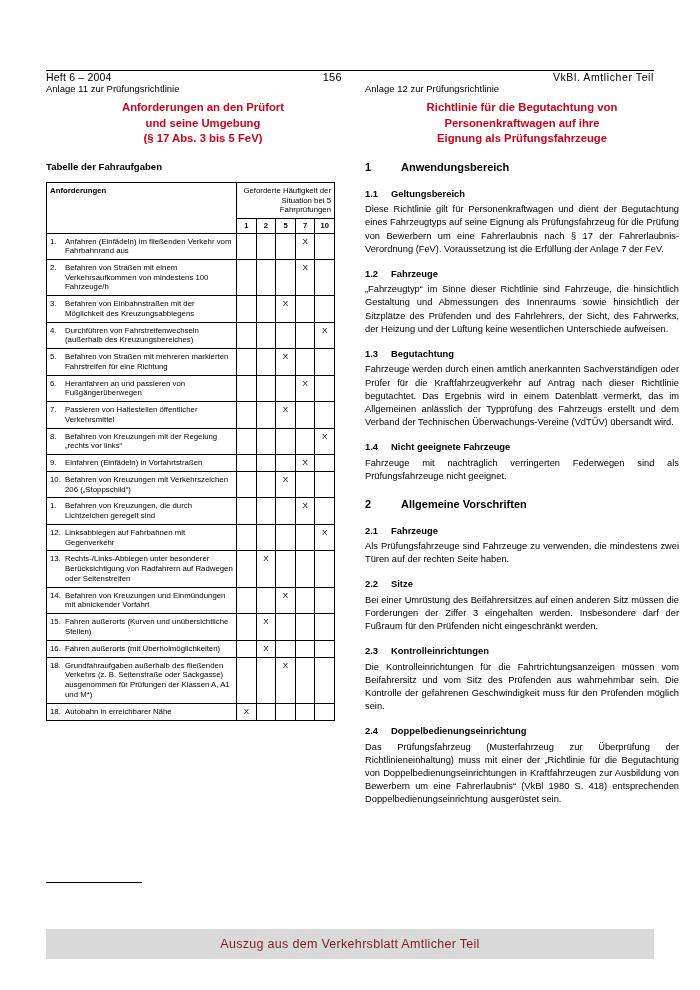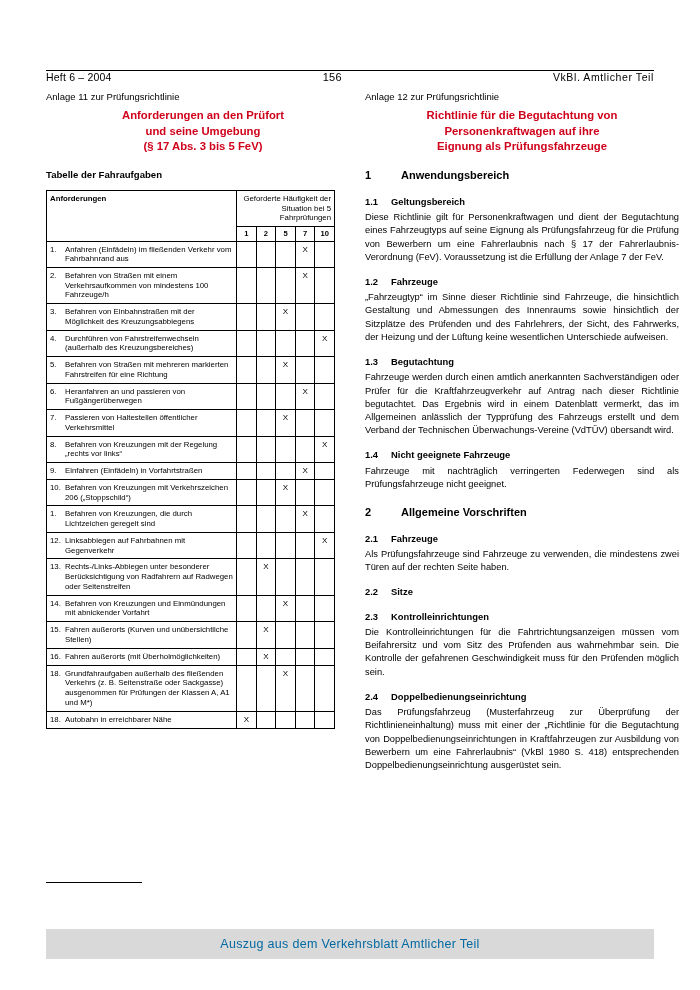--- a/index.html
+++ b/index.html
@@ -46,21 +46,21 @@
     position: absolute;
     left: 46px;
     top: 70px;
     width: 608px;
     height: 1px;
     background: #000;
   }
   
   .col {
     position: absolute;
-    top: 90px;
+    top: 82px;
     width: 314px;
     font-size: 9.3px;
     line-height: 1.42;
     text-align: justify;
   }
   .col.left { left: 46px; }
   .col.right { left: 365px; }
 
   .anlage-label {
     font-size: 9.5px;
@@ -181,21 +181,21 @@
     top: 929px;
     width: 608px;
     height: 30px;
     background: #d9d9d9;
     display: flex;
     align-items: center;
     justify-content: center;
   }
   .footer-banner span {
     font-size: 12.5px;
-    color: #0369a1;
+    color: #7f1d1d;
     letter-spacing: 0.3px;
   }
 </style>
 </head>
 <body>
 
 <div class="page">
 
   <div class="header">
     <div class="left">Heft 6 – 2004</div>
@@ -506,20 +506,21 @@
         </div>
         <div class="h2">
           <span class="num">2.1</span>
           <span>Fahrzeuge</span>
         </div>
         <p class="para">Als Prüfungsfahrzeuge sind Fahrzeuge zu verwenden, die mindestens zwei Türen auf der rechten Seite haben.</p>
         <div class="h2">
           <span class="num">2.2</span>
           <span>Sitze</span>
         </div>
+        <p class="para">Bei einer Umrüstung des Beifahrersitzes auf einen anderen Sitz müssen die Forderungen der Ziffer 3 eingehalten werden. Insbesondere darf der Fußraum für den Prüfenden nicht eingeschränkt werden.</p>
         <div class="h2">
           <span class="num">2.3</span>
           <span>Kontrolleinrichtungen</span>
         </div>
         <p class="para">Die Kontrolleinrichtungen für die Fahrtrichtungsanzeigen müssen vom Beifahrersitz und vom Sitz des Prüfenden aus wahrnehmbar sein. Die Kontrolle der gefahrenen Geschwindigkeit muss für den Prüfenden möglich sein.</p>
         <div class="h2">
           <span class="num">2.4</span>
           <span>Doppelbedienungseinrichtung</span>
         </div>
         <p class="para">Das Prüfungsfahrzeug (Musterfahrzeug zur Überprüfung der Richtlinieneinhaltung) muss mit einer der „Richtlinie für die Begutachtung von Doppelbedienungseinrichtungen in Kraftfahrzeugen zur Ausbildung von Bewerbern um eine Fahrerlaubnis“ (VkBl 1980 S. 418) entsprechenden Doppelbedienungseinrichtung ausgerüstet sein.</p>

